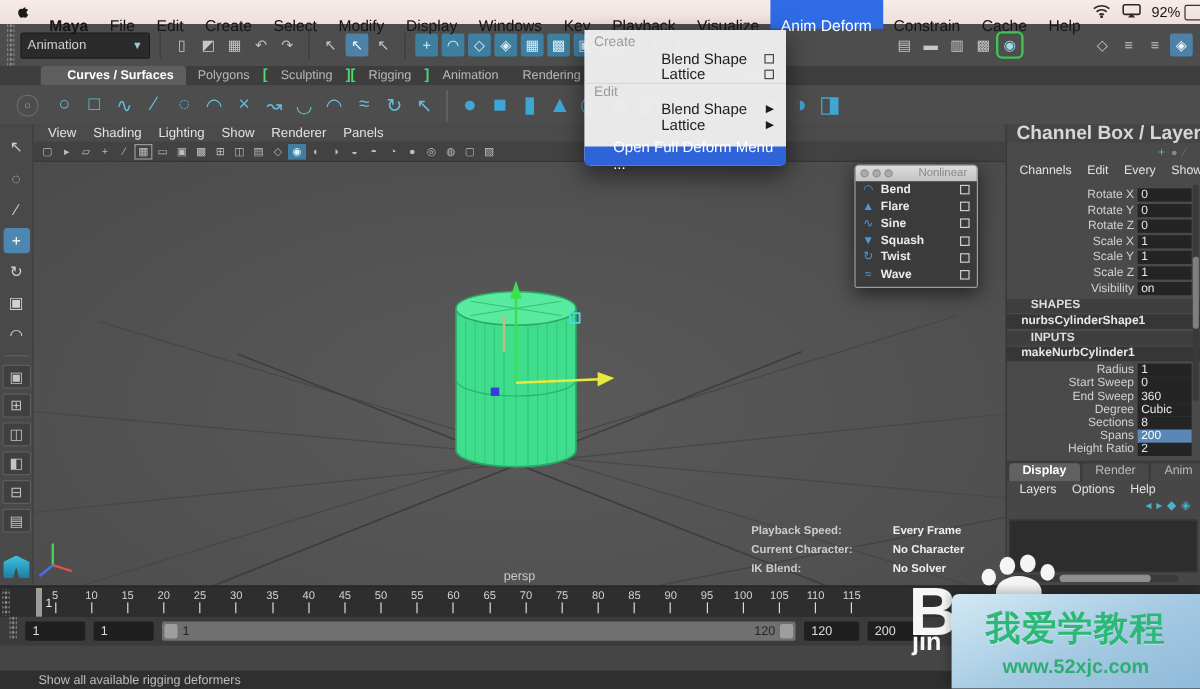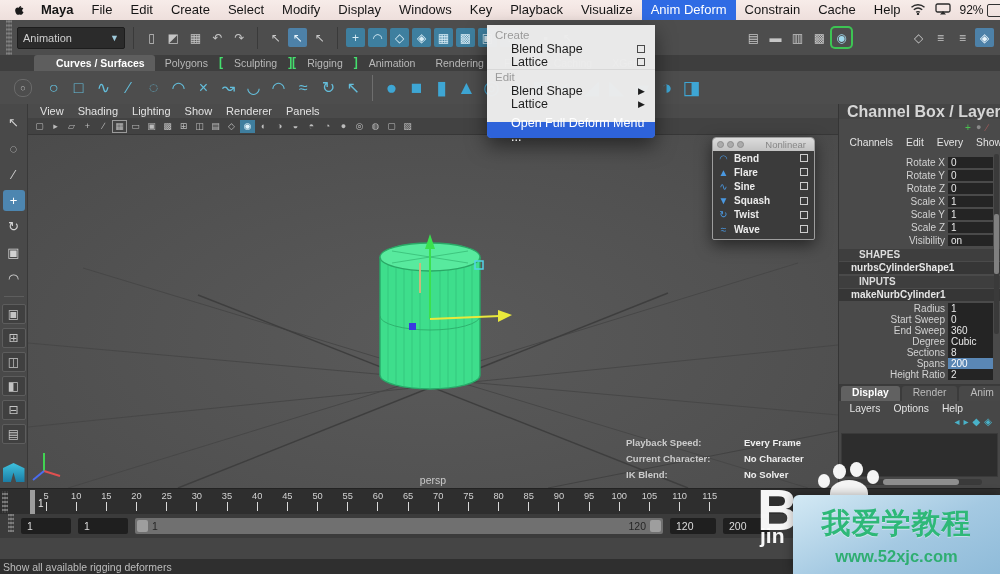--- a/index.html
+++ b/index.html
@@ -2,21 +2,21 @@
 <html><head>
 <meta charset="utf-8">
 <style>
   html,body{margin:0;padding:0;background:#222;}
   body{font-family:"Liberation Sans","DejaVu Sans",sans-serif;}
   #root{position:relative;width:1000px;height:574px;background:#454545;overflow:hidden;}
   
   .menubar{position:absolute;top:0;left:0;right:0;height:20px;background:linear-gradient(#f7ece9,#eedfdc);display:flex;align-items:center;padding:0 8px;font-size:13px;color:#151515;z-index:30;}
   .apple{width:16px;height:16px;margin:0 6px 0 4px;display:flex;align-items:center;}
   .mb-items{display:flex;list-style:none;margin:0;padding:0;height:20px;}
-  .mb-items li{padding:0 9px;line-height:20px;white-space:nowrap;}
+  .mb-items li{padding:12px 9px;line-height:20px;white-space:nowrap;}
   .mb-items li[data-variant="app"]{font-weight:bold;}
   .mb-items li[data-variant="active"]{background:#2f6be4;color:#fff;}
   .mb-status{margin-left:auto;display:flex;align-items:center;gap:9px;font-size:12px;}
   .battery{display:flex;align-items:center;gap:3px;}
   .batt-body{width:17px;height:9px;border:1px solid #333;border-radius:2px;position:relative;padding:1px;}
   .batt-fill{width:92%;height:100%;background:#333;}
   
   .toolbar{position:absolute;top:20px;left:0;right:0;height:35px;background:#4d4d4d;border-bottom:1px solid #383838;display:flex;align-items:center;gap:5px;padding:0 6px;}
   .vgrip{width:6px;align-self:stretch;background-image:radial-gradient(#8b8b8b 1px,transparent 1.2px);background-size:3px 4px;background-position:center;}
   .mode-select{width:96px;height:20px;background:#2b2b2b;border:1px solid #1d1d1d;border-radius:2px;color:#cfcfcf;font-size:11px;display:flex;align-items:center;padding:0 5px;gap:4px;}
@@ -60,21 +60,21 @@
   .canvas svg{position:absolute;inset:0;}
   .hud{position:absolute;right:10px;bottom:8px;display:grid;grid-template-columns:118px 84px;row-gap:5px;font-size:9.5px;font-weight:bold;}
   .hud .hl{color:#cccccc;}
   .hud .hv{color:#efefef;}
   .persp-label{position:absolute;left:0;right:0;bottom:2px;text-align:center;font-size:10.5px;color:#c9c9c9;}
   
   .dmenu{position:absolute;left:487px;top:25px;width:168px;background:rgba(237,237,237,.98);border-radius:0 0 5px 5px;box-shadow:0 8px 20px rgba(0,0,0,.5);font-size:12.5px;color:#1d1d1d;padding-top:3px;z-index:50;}
   .dm-header{color:#9b9b9b;padding:1px 8px;font-size:11.5px;border-top:1px solid #d8d8d8;}
   .dm-header:first-child{border-top:none;}
   .dm-item{display:flex;align-items:center;height:13.5px;padding:0 10px 0 24px;}
-  .dm-item .lbl{flex:1;}
+  .dm-item .lbl{flex:1;margin-left:40px;}
   .optbox{width:8px;height:8px;border:1.2px solid #4a4a4a;box-sizing:border-box;}
   .subarrow{font-size:9px;color:#1d1d1d;}
   .dm-gap{height:9px;}
   .dm-footer{height:16px;background:#2e63da;color:#fff;display:flex;align-items:center;padding-left:24px;margin-top:2px;border-radius:0 0 4px 4px;}
   
   .nl{position:absolute;left:712px;top:137px;width:101px;background:#3b3b3b;border:1px solid #9d9d9d;border-radius:4px 4px 2px 2px;box-shadow:0 5px 16px rgba(0,0,0,.55);z-index:40;padding-bottom:3px;}
   .nl-title{height:13px;background:linear-gradient(#dcdcdc,#c2c2c2);display:flex;align-items:center;gap:3px;padding:0 4px;border-radius:3px 3px 0 0;}
   .nl-dot{width:7px;height:7px;border-radius:50%;background:#ababab;border:1px solid #8e8e8e;box-sizing:border-box;}
   .nl-title-label{margin-left:auto;font-size:9.5px;color:#878787;padding-right:4px;}
   .nl-row{display:flex;align-items:center;height:14.2px;padding:0 6px 0 5px;gap:5px;}
@@ -128,21 +128,21 @@
   .r-track{position:relative;width:528px;height:16px;background:#707070;border-radius:2px;}
   .r-handle{position:absolute;top:2px;width:11px;height:12px;background:#9e9e9e;border-radius:2px;}
   .r-handle.left{left:2px;} .r-handle.right{right:2px;}
   .r-lab{position:absolute;top:2px;font-size:10.5px;color:#262626;}
   .r-lab.start{left:17px;} .r-lab.end{right:17px;}
   
   .mel{position:absolute;top:538px;left:0;right:0;height:21px;background:#3f3f3f;display:flex;align-items:center;gap:5px;padding-left:6px;box-sizing:border-box;}
   .mel-label{font-size:10.5px;font-weight:bold;color:#cfcfcf;width:30px;padding-left:8px;}
   .mel-input{width:212px;height:15px;background:#1e1e1e;border:none;border-radius:2px;color:#ddd;font-size:10px;}
   .mel-output{flex:1;height:15px;background:#1e1e1e;border-radius:2px;margin-right:3px;}
-  .help{position:absolute;top:559px;left:0;right:12px;height:15px;background:#2f2f2f;display:flex;align-items:center;padding-left:3px;font-size:10.5px;color:#bdbdbd;}
+  .help{position:absolute;top:559px;left:0;right:12px;height:15px;background:#2f2f2f;display:flex;align-items:center;padding-left:32px;font-size:10.5px;color:#bdbdbd;}
   
   .wm-ghost{position:absolute;left:757px;top:482px;z-index:55;color:#fff;font-weight:bold;font-size:57px;line-height:1;opacity:.96;}
   .wm-ghost2{position:absolute;left:760px;top:524px;z-index:55;color:#fff;font-weight:bold;font-size:21px;opacity:.96;}
   .paw{position:absolute;left:818px;top:460px;width:70px;height:48px;z-index:55;opacity:.95;}
   .paw i{position:absolute;background:#fff;border-radius:50%;}
   .paw .t1{left:0;top:14px;width:12px;height:14px;}
   .paw .t2{left:15px;top:4px;width:13px;height:15px;}
   .paw .t3{left:32px;top:2px;width:13px;height:15px;}
   .paw .t4{left:49px;top:10px;width:12px;height:14px;}
   .paw .pad{left:12px;top:20px;width:38px;height:26px;border-radius:50% 50% 45% 45%;}

